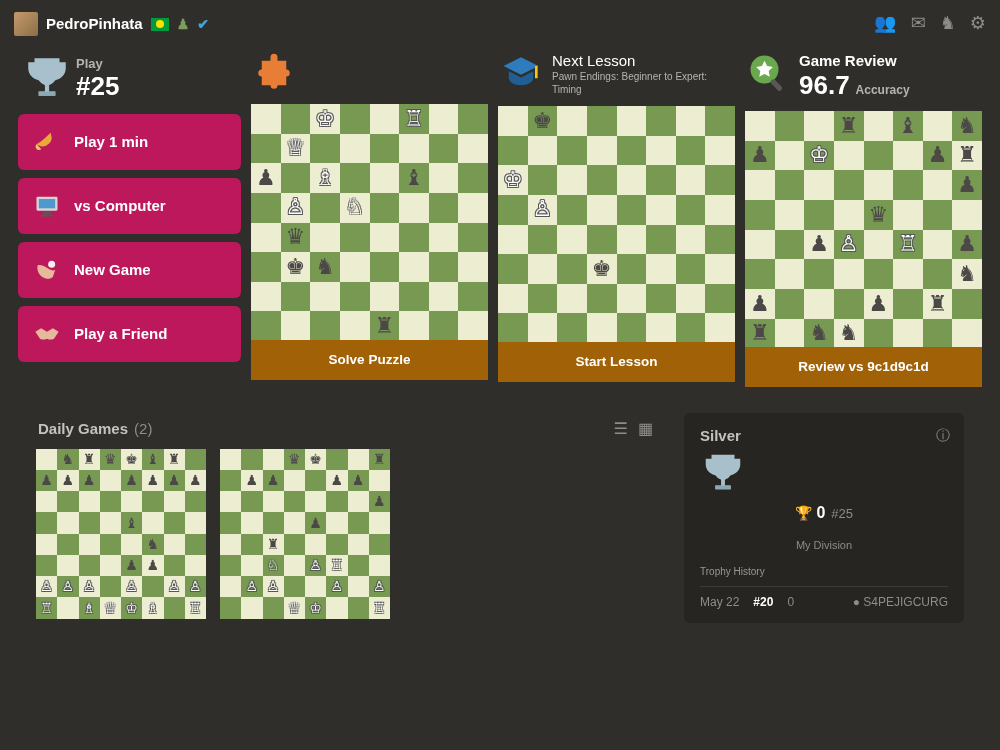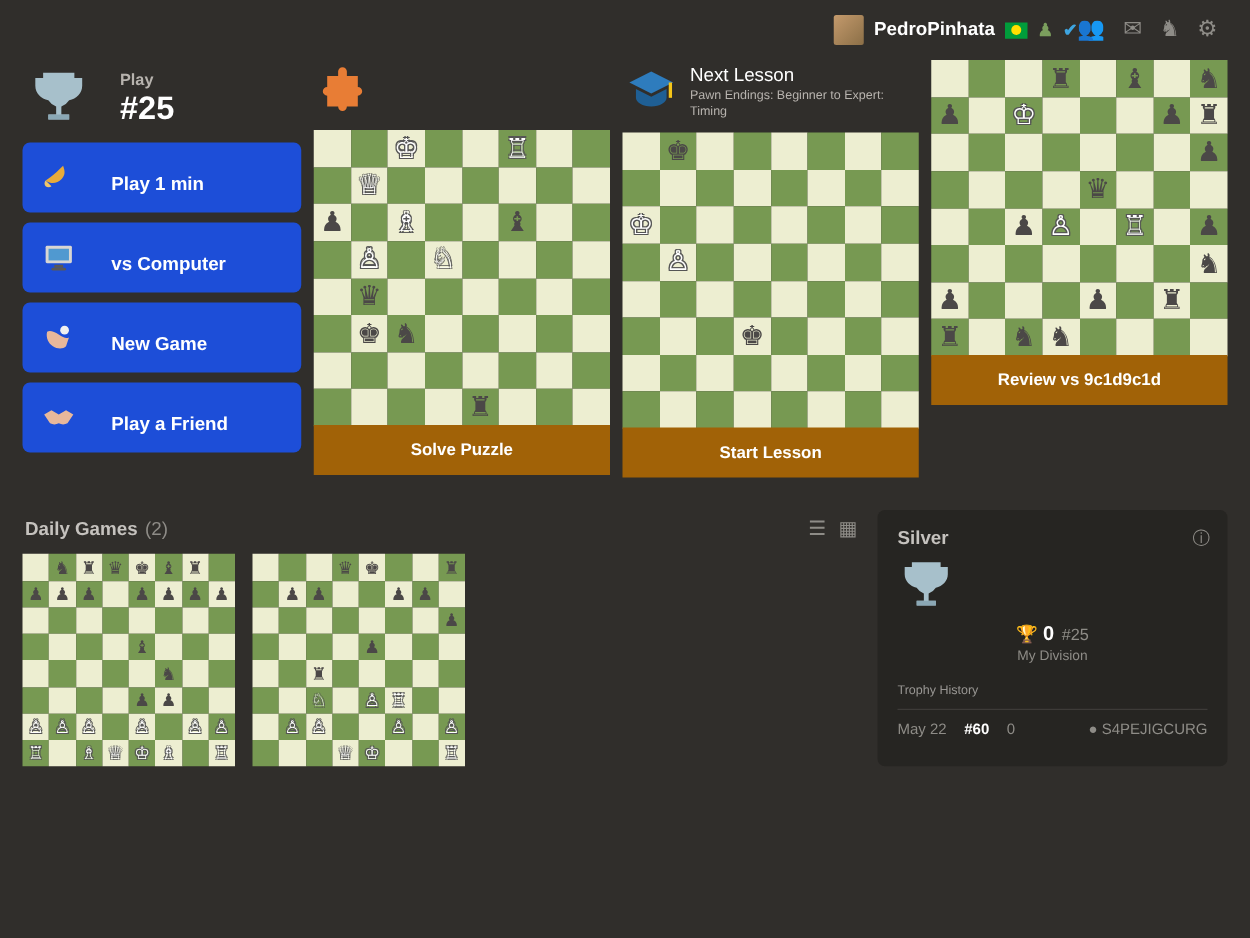--- a/index.html
+++ b/index.html
@@ -1,65 +1,65 @@
 <!DOCTYPE html>
 <html><head>
 <meta charset="utf-8">
 <style>
   body{margin:0;background:#302e2b;color:#fff;font-family:-apple-system,Segoe UI,Arial,sans-serif;width:1000px;height:750px;overflow:hidden;line-height:1.2}
   *{box-sizing:border-box}
-  .header{display:flex;justify-content:flex-end;align-items:center;padding:12px 26px 6px}
+  .header{display:flex;justify-content:space-between;align-items:center;padding:12px 14px 6px}
   .user{display:flex;align-items:center;gap:8px;font-weight:700;font-size:15px}
   .avatar{width:24px;height:24px;background:linear-gradient(135deg,#c49a6c,#8b6f47);border-radius:2px}
   .flag{width:18px;height:13px;background:#009c3b;position:relative;display:inline-block}
   .flag::after{content:"";position:absolute;width:8px;height:8px;background:#ffdf00;border-radius:50%;top:2.5px;left:5px}
   .member-icon,.diamond-icon{font-size:14px}
   .member-icon{color:#7b9e5d}
   .diamond-icon{color:#3ea5e0}
   .header-icons{display:flex;gap:14px;color:#8e8c87;font-size:18px}
   .header-icons span{cursor:pointer}
   .hi-green{color:#81b64c}
   .main{display:grid;grid-template-columns:223px 1fr 1fr 1fr;gap:10px;padding:6px 18px 10px}
-  .play-header{display:flex;align-items:center;gap:24px;padding:6px 4px 10px}
+  .play-header{display:flex;align-items:center;gap:4px;padding:6px 4px 10px}
   .trophy-big svg{width:50px;height:50px}
   .label-sm{color:#b7b3ae;font-size:13px;font-weight:600}
   .value-big{font-size:26px;font-weight:800;color:#fff}
-  .sidebar-btn{background:#1d4ed8;border-radius:6px;display:flex;align-items:flex-end;gap:27px;padding:13px 14px;font-weight:700;font-size:15px;cursor:pointer}
+  .sidebar-btn{background:#be185d;border-radius:6px;display:flex;align-items:center;gap:12px;padding:13px 14px;font-weight:700;font-size:15px;cursor:pointer}
   .sidebar-btn + .sidebar-btn{margin-top:8px}
   .sidebar-btn .ico{width:30px;height:30px;display:flex;align-items:center;justify-content:center}
   .card{display:flex;flex-direction:column}
   .card-header{display:flex;gap:10px;padding:4px 2px 10px;align-items:flex-start;min-height:56px}
   .card-header .ico{width:42px;height:42px;flex-shrink:0}
   .card-header .sub{color:#b7b3ae;font-size:10px;line-height:1.3}
   .streak{color:#e38b00;font-size:12px;font-weight:700;display:inline-flex;align-items:center;gap:3px;margin-left:6px}
   .accuracy{color:#b7b3ae;font-size:12px;margin-left:6px}
   .board{width:100%;aspect-ratio:1;display:grid;grid-template-columns:repeat(8,1fr);grid-template-rows:repeat(8,1fr)}
   .sq{display:flex;align-items:center;justify-content:center;font-size:22px}
   .small .sq{font-size:14px}
   .light{background:#edeed1}
   .dark{background:#779952}
   .wp{color:#fff;text-shadow:-1px -1px 0 #555,1px -1px 0 #555,-1px 1px 0 #555,1px 1px 0 #555}
   .bp{color:#4b4847}
   .card-action{background:#a16207;text-align:center;padding:12px 4px;font-weight:700;font-size:13.5px;cursor:pointer;margin-top:-1px}
-  .lower{display:grid;grid-template-columns:1fr 280px;gap:14px;padding:16px 18px 0}
+  .lower{display:grid;grid-template-columns:1fr 280px;gap:29px;padding:16px 36px 0}
   .daily-header{display:flex;justify-content:space-between;align-items:center;padding:6px 2px 10px}
   .daily-title{color:#c5c2be;font-size:15px;font-weight:600}
   .count{color:#8e8c87;font-weight:400;margin-left:6px}
   .view-icons{display:flex;gap:10px;color:#8e8c87}
   .daily-boards{display:flex;gap:14px}
   .daily-boards .board{width:170px}
   .league{background:#262522;border-radius:6px;padding:14px 16px;position:relative}
   .league-title{color:#c5c2be;font-size:15px;font-weight:600}
   .info-icon{position:absolute;top:14px;right:14px;color:#8e8c87;font-size:14px}
   .league-trophy{text-align:center;margin:6px 0}
   .league-trophy svg{width:46px;height:46px}
   .league-stats{text-align:center;font-weight:700}
   .gold-trophy{color:#f7a700;font-size:14px;margin-right:4px}
   .rank-dim{color:#8e8c87;font-weight:400;margin-left:6px;font-size:13px}
-  .mydiv{text-align:center;color:#8e8c87;font-size:11px;margin-top:2px}
+  .mydiv{text-align:center;color:#8e8c87;font-size:11px;margin-top:16px}
   .th{color:#989693;font-size:10px;margin-top:14px}
   .hr{height:1px;background:#3d3b38;margin:8px 0}
   .history-row{display:flex;align-items:center;gap:14px;color:#8e8c87;font-size:12px}
   .history-row .bold{color:#fff;font-weight:700}
   svg{display:block}
 </style>
 </head>
 <body>
 
 <div class="header">
@@ -317,20 +317,33 @@
         <div class="sq light"></div>
         <div class="sq dark"></div>
         <div class="sq light"></div>
         <div class="sq dark"></div>
         <div class="sq light"></div>
       </div>
     <div class="card-action">Start Lesson</div>
   </div>
 
   <div class="card">
+    <div class="card-header">
+      <div class="ico">
+          <svg viewBox="0 0 24 24" width="42" height="42">
+            <circle fill="#6aa84f" cx="10" cy="10" r="8"></circle>
+            <path fill="#fff" d="M10 5l1.5 3 3.3.5-2.4 2.3.6 3.3L10 12.6 7 14.1l.6-3.3L5.2 8.5 8.5 8 10 5z"></path>
+            <rect fill="#5a5856" x="15" y="15" width="8" height="3" rx="1.5" transform="rotate(45 15 15)"></rect>
+          </svg>
+        </div>
+      <div>
+        <div class="label-sm" style="color:#fff;font-size:15px;font-weight:700">Game Review</div>
+        <div class="value-big"><span>96.7</span><span class="accuracy">Accuracy</span></div>
+      </div>
+    </div>
     <div class="board">
         <div class="sq light"></div>
         <div class="sq dark"></div>
         <div class="sq light"></div>
         <div class="sq dark">
           <span class="bp">♜</span>
         </div>
         <div class="sq light"></div>
         <div class="sq dark">
           <span class="bp">♝</span>
@@ -686,18 +699,18 @@
         </svg>
     </div>
     <div class="league-stats">
       <span class="gold-trophy">🏆</span><span>0</span><span class="rank-dim">#25</span>
     </div>
     <div class="mydiv">My Division</div>
     <div class="th">Trophy History</div>
     <div class="hr"></div>
     <div class="history-row">
       <span>May 22</span>
-      <span class="bold">#60</span>
+      <span class="bold">#20</span>
       <span>0</span>
       <span style="margin-left:auto">● <span>S4PEJIGCURG</span></span>
     </div>
   </div>
 </div>
 
 </body></html>

